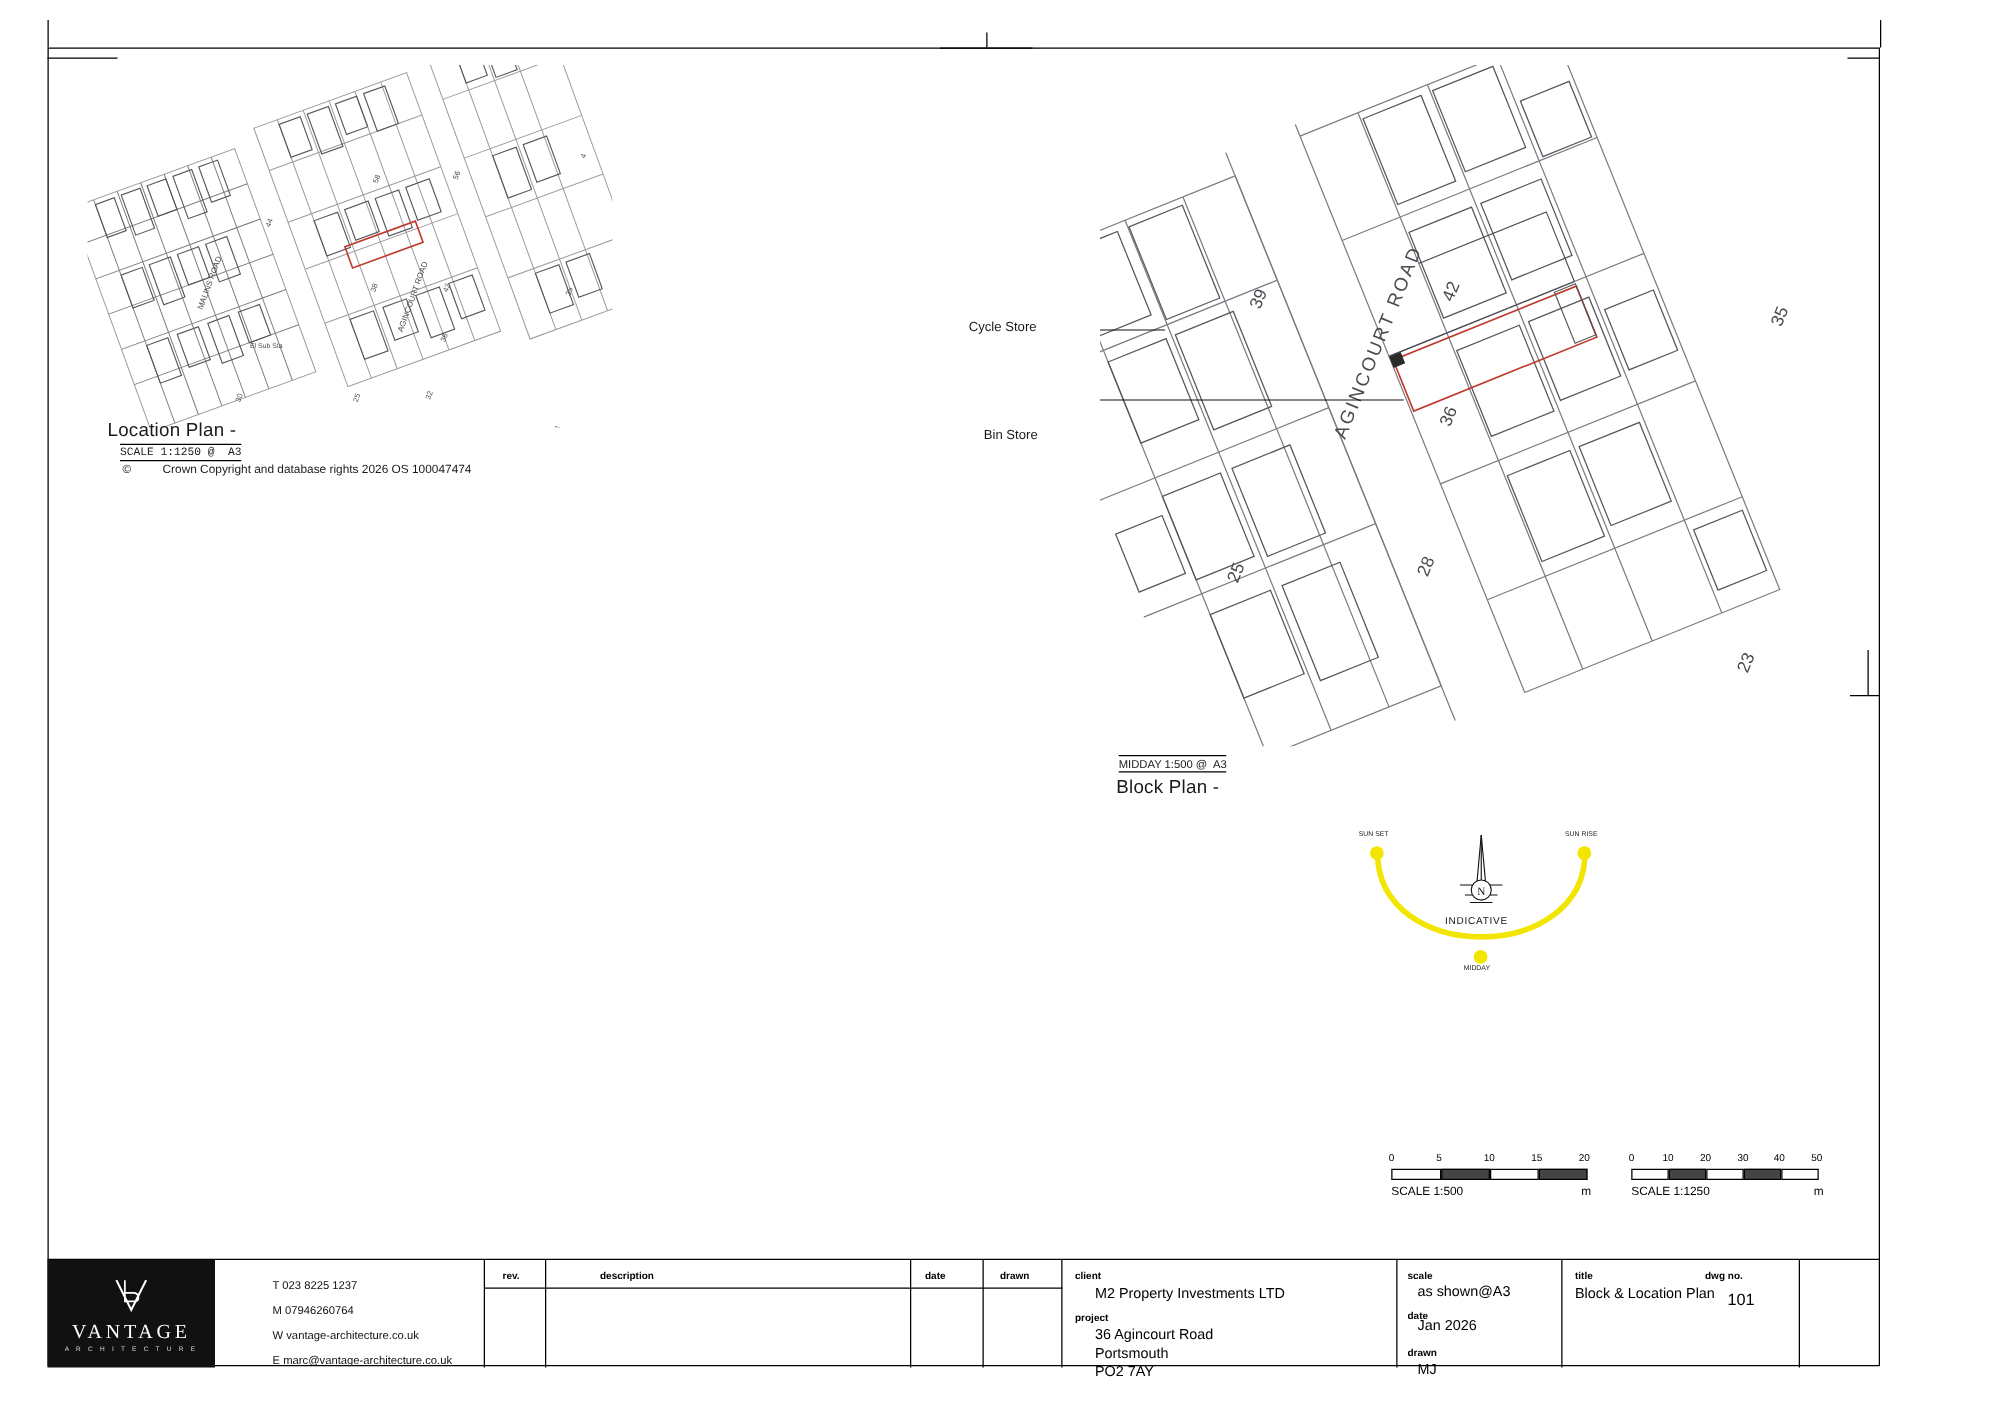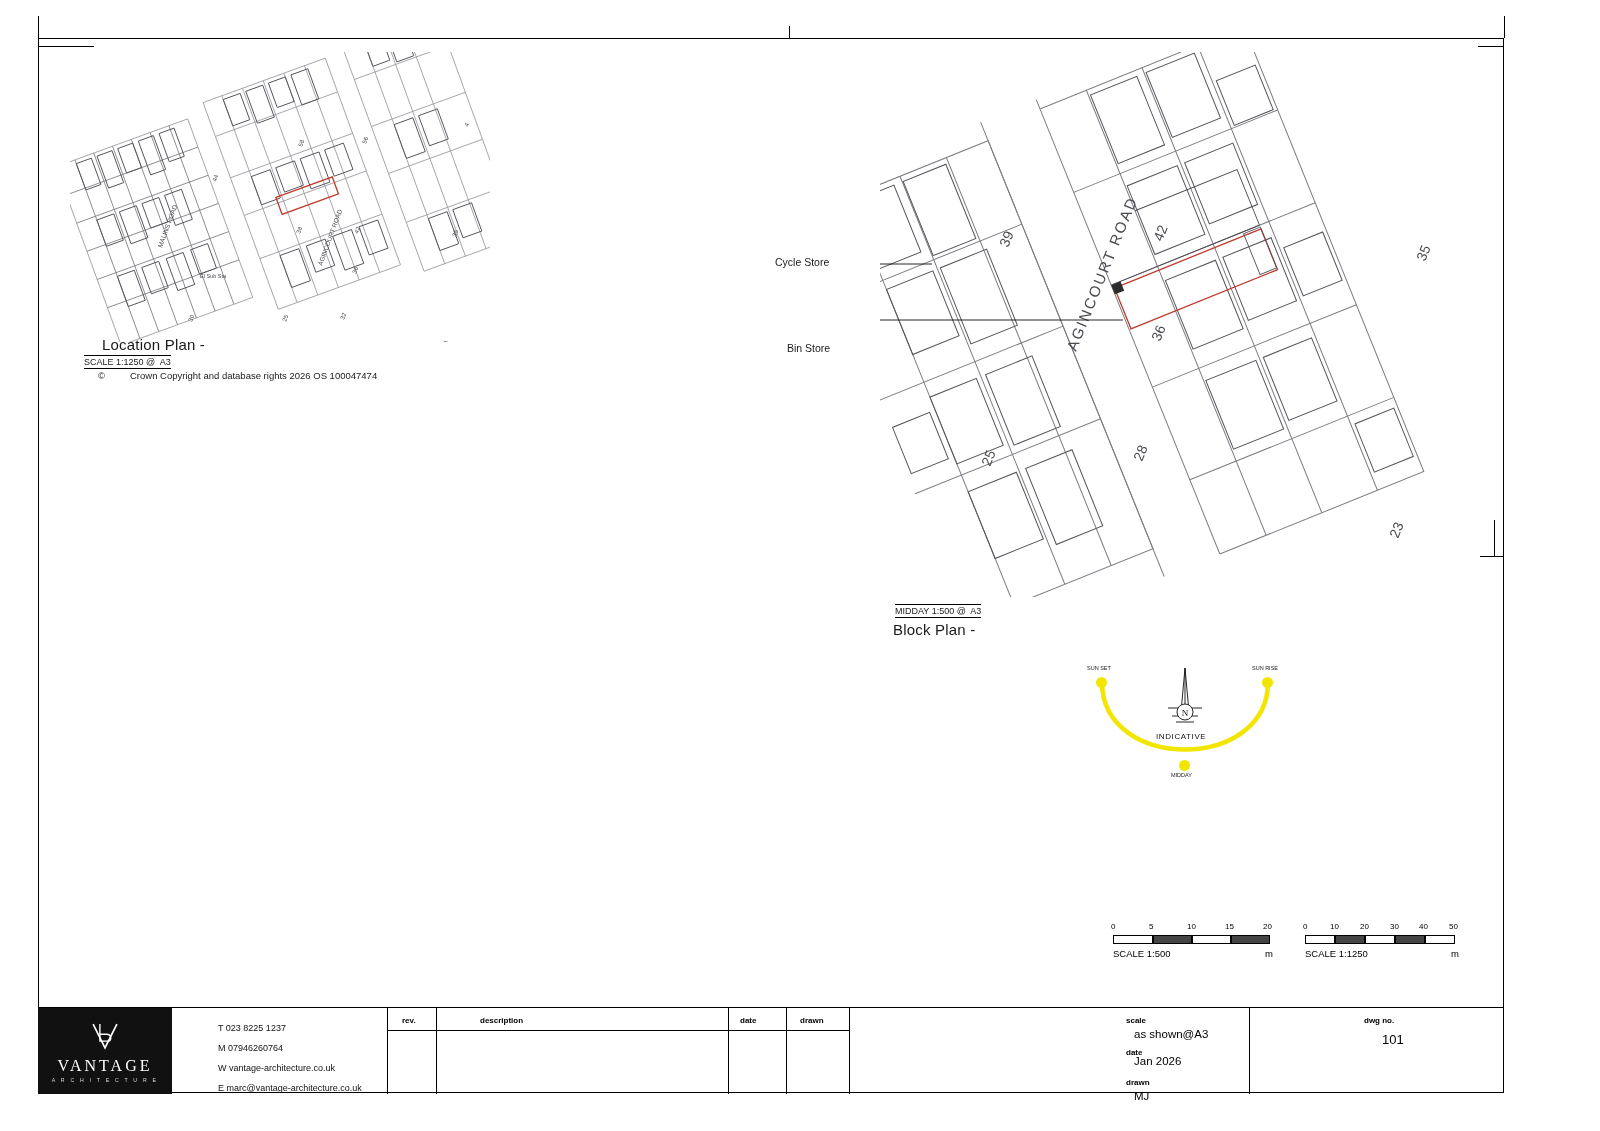--- a/index.html
+++ b/index.html
@@ -275,22 +275,22 @@
         <text x="122" y="270" transform="rotate(-70 122 270)">30</text>
         <text x="216" y="270" transform="rotate(-70 216 270)">25</text>
         <text x="274" y="268" transform="rotate(-70 274 268)">32</text>
         <text x="376" y="296" transform="rotate(-70 376 296)">23</text>
         <text x="446" y="290" transform="rotate(-70 446 290)">30</text>
         <text x="130" y="226" font-size="5.5">El Sub Sta</text>
       </g>
     </svg>
   </div>
 
-  <span class="t plan-title" style="left:102px;top:336px;">Location Plan -</span>
-  <span class="t plan-scale" style="left:84px;top:355px;">SCALE 1:1250 @  A3</span>
+  <span class="t plan-title" style="left:86px;top:336px;">Location Plan -</span>
+  <span class="t plan-scale" style="left:96px;top:355px;font-family:Liberation Mono, monospace;">SCALE 1:1250 @  A3</span>
   <span class="t copyright" style="left:98px;top:370px;">©</span>
   <span class="t copyright" style="left:130px;top:370px;">Crown Copyright and database rights 2026 OS 100047474</span>
 
   <div style="position:absolute;left:880px;top:52px;width:600px;height:545px;">
     <svg width="600" height="545" viewBox="0 0 600 545">
       <g transform="rotate(-22 300 270)">
 
         <g class="map-line" style="stroke:#7d7d85;stroke-width:1;">
           <path d="M-10,30 L190,30 L190,470 L-10,470"></path>
           <path d="M40,30 L40,470 M95,30 L95,470 M145,30 L145,470"></path>
@@ -445,30 +445,42 @@
       <span class="tb-hdr" style="left:14px;top:8px;">rev.</span>
       <span class="tb-hdr" style="left:92px;top:8px;">description</span>
       <span class="tb-hdr" style="left:352px;top:8px;">date</span>
       <span class="tb-hdr" style="left:412px;top:8px;">drawn</span>
       <div style="position:absolute;left:48px;top:0;width:1px;height:86px;background:#000;"></div>
       <div style="position:absolute;left:340px;top:0;width:1px;height:86px;background:#000;"></div>
       <div style="position:absolute;left:398px;top:0;width:1px;height:86px;background:#000;"></div>
       <div style="position:absolute;left:0;top:22px;width:462px;height:1px;background:#000;"></div>
     </div>
 
+    <div class="tb-cell" style="left:812px;width:268px;">
+      <span class="tb-hdr" style="left:10px;top:8px;">client</span>
+      <span class="tb-val" style="left:26px;top:21px;">M2 Property Investments LTD</span>
+      <span class="tb-hdr" style="left:10px;top:42px;">project</span>
+      <span class="tb-val" style="left:26px;top:54px;">36 Agincourt Road</span>
+      <span class="tb-val" style="left:26px;top:69px;">Portsmouth</span>
+      <span class="tb-val" style="left:26px;top:84px;">PO2 7AY</span>
+    </div>
 
     <div class="tb-cell" style="left:1080px;width:132px;">
       <span class="tb-hdr" style="left:8px;top:8px;">scale</span>
       <span class="tb-val" style="left:16px;top:20px;">as shown@A3</span>
       <span class="tb-hdr" style="left:8px;top:40px;">date</span>
       <span class="tb-val" style="left:16px;top:47px;">Jan 2026</span>
       <span class="tb-hdr" style="left:8px;top:70px;">drawn</span>
       <span class="tb-val" style="left:16px;top:82px;">MJ</span>
     </div>
 
+    <div class="tb-cell" style="left:1212px;width:190px;">
+      <span class="tb-hdr" style="left:10px;top:8px;">title</span>
+      <span class="tb-val" style="left:10px;top:21px;">Block &amp; Location Plan</span>
+    </div>
 
     <div class="tb-cell" style="left:1318px;width:64px;border-right:none;text-align:right;">
       <span class="tb-hdr" style="left:8px;top:8px;">dwg no.</span>
       <span class="tb-val" style="left:26px;top:24px;font-size:13px;">101</span>
     </div>
   </div>
 
 </div>
 
 </body></html>

